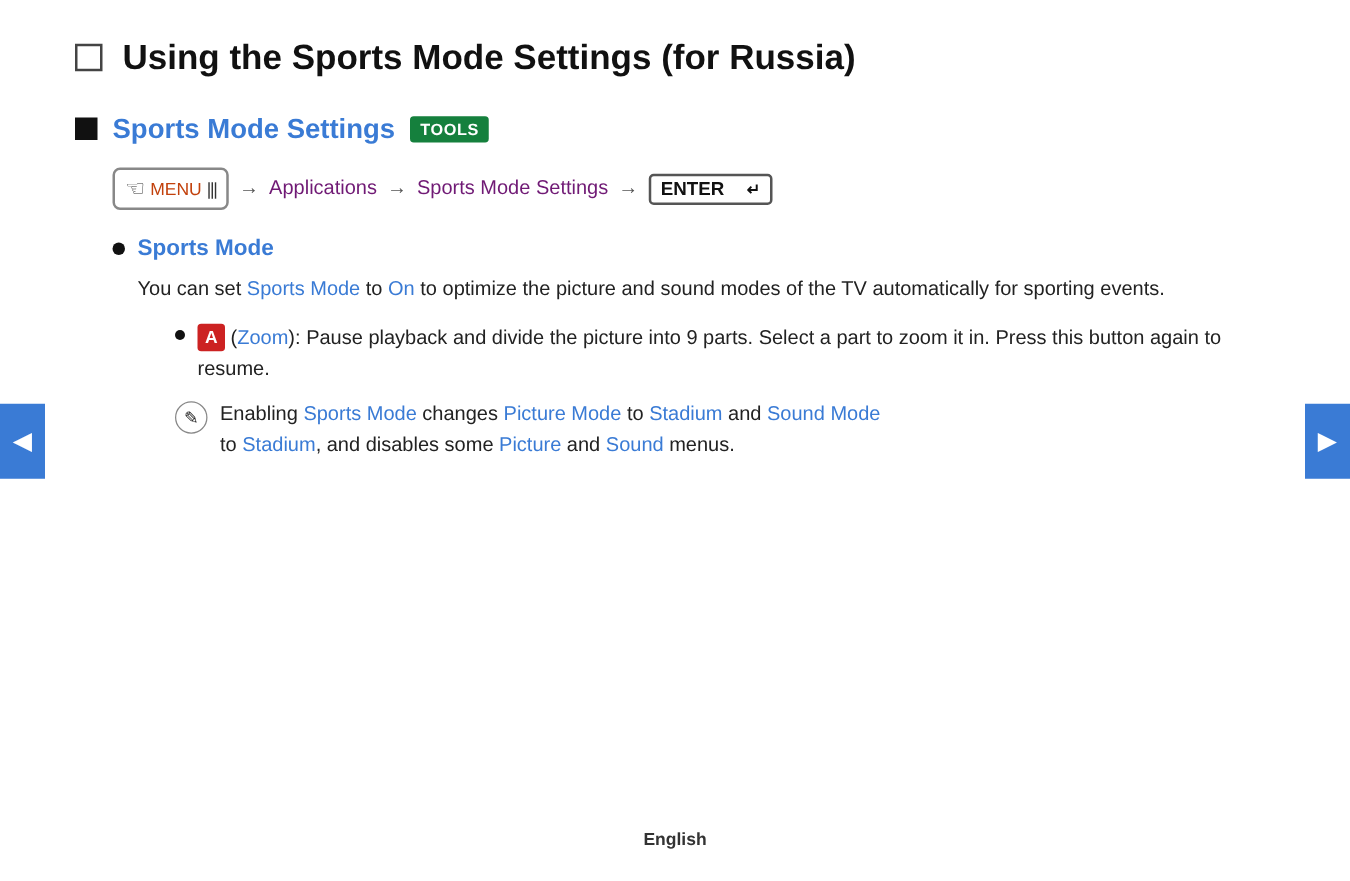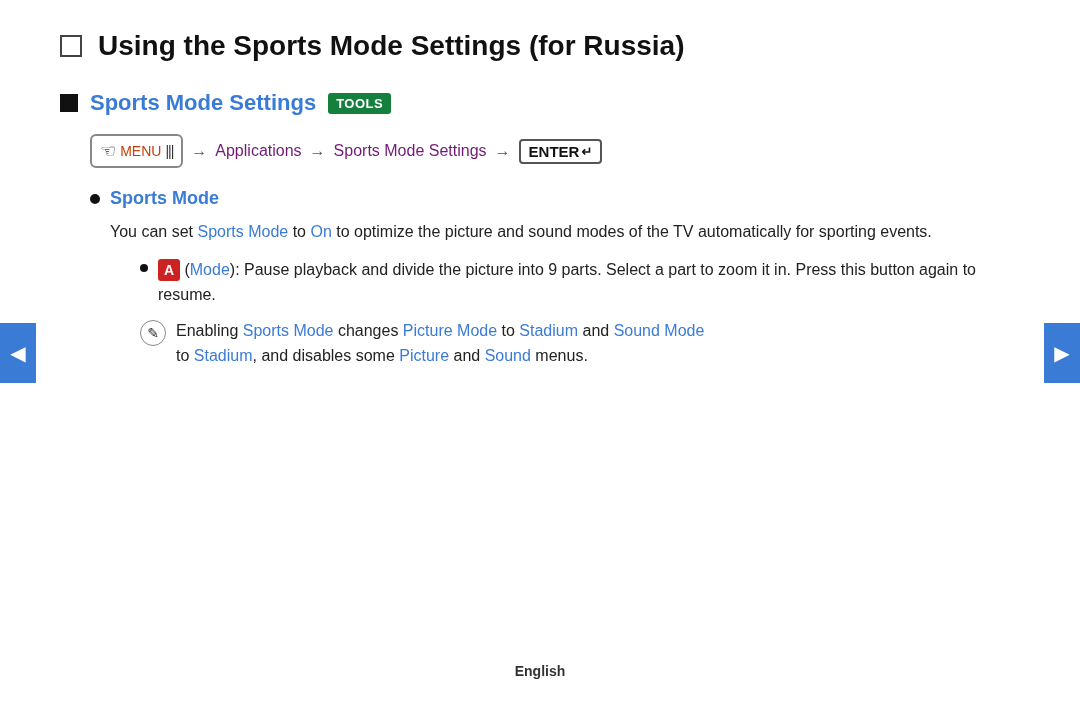--- a/index.html
+++ b/index.html
@@ -126,21 +126,21 @@
 
     .enter-box {
       border: 2px solid #555;
       border-radius: 4px;
       padding: 2px 8px;
       font-weight: bold;
       color: #111;
       font-size: 15px;
       display: inline-flex;
       align-items: center;
-      gap: 2px;
+      gap: 18px;
     }
 
     .enter-arrow {
       font-size: 13px;
     }
 
     
     .body-text {
       margin-left: 30px;
       margin-bottom: 18px;
@@ -346,21 +346,21 @@
       <div class="bullet-text">
         <span>You can set </span><span class="blue">Sports Mode</span><span> to </span><span class="blue">On</span><span> to optimize the picture and sound modes of the TV automatically for sporting events.</span>
       </div>
     </div>
 
     <div class="sub-bullet-section">
       <div class="sub-bullet-item">
         <span class="sub-bullet-dot"></span>
         <div class="bullet-text">
           <span class="zoom-icon">A</span>
-          <span> (<span class="blue">Mode</span>)<span>: Pause playback and divide the picture into 9 parts. Select a part to zoom it in. Press this button again to resume.</span></span>
+          <span> (<span class="blue">Zoom</span>)<span>: Pause playback and divide the picture into 9 parts. Select a part to zoom it in. Press this button again to resume.</span></span>
         </div>
       </div>
     </div>
 
     <div class="note-row">
       <span class="pencil-icon-box">✎</span>
       <div class="note-text">
         <span>Enabling </span><span class="blue">Sports Mode</span><span> changes </span><span class="blue">Picture Mode</span><span> to </span><span class="blue">Stadium</span><span> and </span><span class="blue">Sound Mode</span><br><span> to </span><span class="blue">Stadium</span><span>, and disables some </span><span class="blue">Picture</span><span> and </span><span class="blue">Sound</span><span> menus.</span>
       </div>
     </div>

